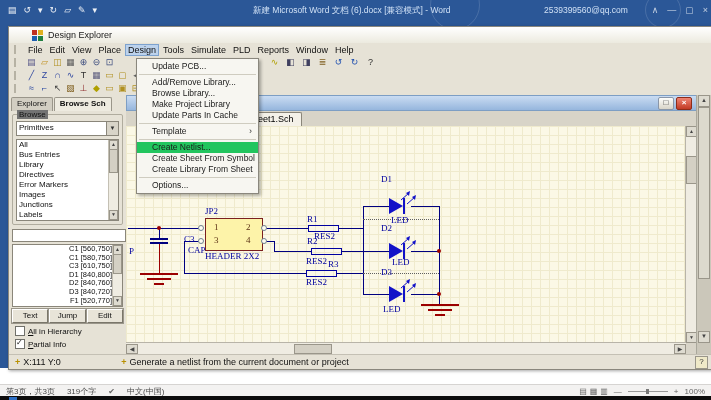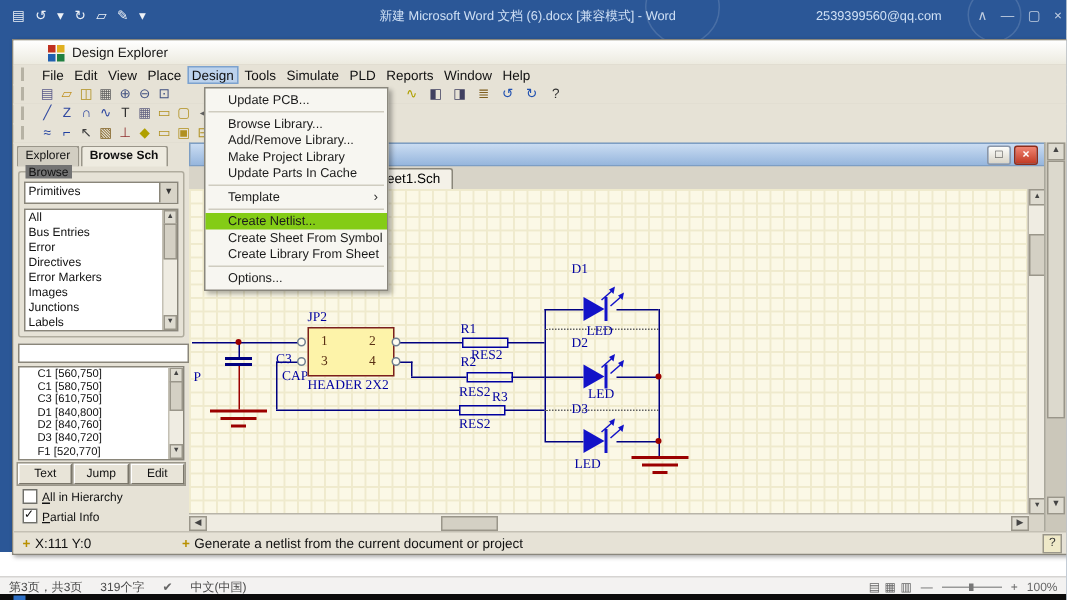--- a/index.html
+++ b/index.html
@@ -55,21 +55,21 @@
   .groupbox{margin:3px 3px 2px 3px;border:1px solid #b0ac9e;border-radius:2px;position:relative;padding:6px 3px 3px 3px;}
   .groupbox>.legend{position:absolute;top:-5px;left:4px;background:#737373;padding:0 2px;}
   .combo{display:flex;height:13px;border:1px solid #8a867a;background:#fff;}
   .combo .val{flex:1;line-height:12px;padding-left:2px;}
   .combo .drop{width:11px;background:#d8d4c8;border-left:1px solid #8a867a;text-align:center;font-size:6px;line-height:12px;color:#333;}
   .listbox{position:relative;background:#fff;border:1px solid #8a867a;overflow:hidden;}
   .lb1{height:80px;margin-top:3px;}
   .lb2{height:61px;margin:0 3px;}
   .listbox ul{margin:0;padding:0 10px 0 0;list-style:none;}
   .lb1 li{line-height:10px;padding-left:2px;white-space:nowrap;}
-  .lb2 li{line-height:8.6px;padding-left:12px;white-space:nowrap;font-size:7.5px;}
+  .lb2 li{line-height:8.6px;padding-left:12px;white-space:nowrap;font-size:7.5px;text-align:right;}
   .vsb{position:absolute;right:0;top:0;bottom:0;width:9px;background:#efece2;border-left:1px solid #c4c0b4;}
   .vsb .up,.vsb .dn{position:absolute;left:0;right:0;height:8px;background:#dedbd0;border:1px solid #9a968a;
                     font-size:5px;line-height:7px;text-align:center;color:#444;}
   .vsb .dn{bottom:0;}
   .vsb .th{position:absolute;left:0;right:0;background:#d4d0c4;border:1px solid #9a968a;}
   .filter-row{display:flex;align-items:center;margin:2px 3px;height:13px;}
   .filter-row .flabel{width:20px;overflow:hidden;white-space:nowrap;}
   .filter-row input{flex:1;height:11px;border:1px solid #8a867a;background:#fff;font-size:8px;padding:0 1px;}
   .btn-row{display:flex;margin:2px 3px 0 3px;gap:1px;}
   .pbtn{flex:1;height:12px;background:#e8e4d8;border:1px solid;border-color:#fff #7a766a #7a766a #fff;
@@ -131,21 +131,21 @@
                 display:flex;align-items:center;font-size:9px;color:#111;}
   .sb-ico{color:#b89000;font-weight:bold;font-size:9px;margin:0 3px 0 6px;}
   .sb-coords{width:92px;white-space:nowrap;}
   .sb-help{position:absolute;right:3px;top:1px;width:11px;height:11px;border:1px solid #9a968a;background:#efe9c8;
            font-size:8px;line-height:10px;text-align:center;color:#333;}
 
   
   .menu-dropdown{position:absolute;left:127px;top:31px;width:121px;background:#f7f6f1;border:1px solid #8a877d;
                  box-shadow:2px 2px 3px rgba(0,0,0,.3);z-index:50;padding:2px 0;}
   .menu-dropdown .mi{position:relative;height:11px;line-height:11px;padding-left:15px;font-size:8.5px;color:#1a1a1a;white-space:nowrap;}
-  .menu-dropdown .mi.active{background:#84cc16;}
+  .menu-dropdown .mi.active{background:#22c55e;}
   .menu-dropdown .mi.sep-after{margin-bottom:5px;}
   .menu-dropdown .mi.sep-after::after{content:"";position:absolute;left:2px;right:2px;bottom:-3px;border-bottom:1px solid #cfccc0;}
   .menu-dropdown .mi.has-sub::before{content:"›";position:absolute;right:6px;top:0;font-size:9px;color:#333;}
 </style>
 </head>
 <body>
 
 <div id="screen">
 
   <div class="word-titlebar">
@@ -298,21 +298,21 @@
           <span class="legend">Browse</span>
           <div class="combo">
             <span class="val">Primitives</span>
             <span class="drop">▼</span>
           </div>
           <div class="listbox lb1">
             <ul>
 
             <li>All</li>
                 <li>Bus Entries</li>
-                <li>Error</li>
+                <li>Library</li>
                 <li>Directives</li>
                 <li>Error Markers</li>
                 <li>Images</li>
                 <li>Junctions</li>
                 <li>Labels</li>
               </ul>
             <span class="vsb">
               <span class="up">▲</span>
               <span class="th" style="top:9px;height:22px;"></span>
               <span class="dn">▼</span>
@@ -492,22 +492,22 @@
       <span class="sb-ico">+</span>
       <span class="sb-coords">X:111 Y:0</span>
       <span class="sb-ico">+</span>
       <span>Generate a netlist from the current document or project</span>
       <span class="sb-help">?</span>
     </div>
 
     <div class="menu-dropdown">
 
     <div class="mi sep-after">Update PCB...</div>
+        <div class="mi">Add/Remove Library...</div>
         <div class="mi">Browse Library...</div>
-        <div class="mi">Add/Remove Library...</div>
         <div class="mi">Make Project Library</div>
         <div class="mi sep-after">Update Parts In Cache</div>
         <div class="mi sep-after has-sub">Template</div>
         <div class="mi active">Create Netlist...</div>
         <div class="mi">Create Sheet From Symbol</div>
         <div class="mi sep-after">Create Library From Sheet</div>
         <div class="mi">Options...</div>
       </div>
 
   </div>

